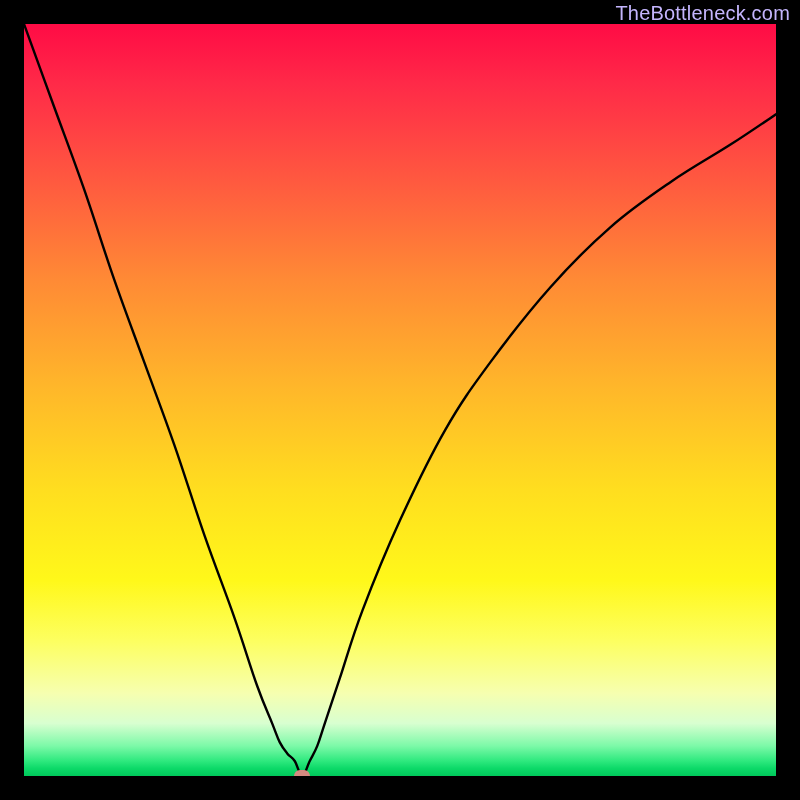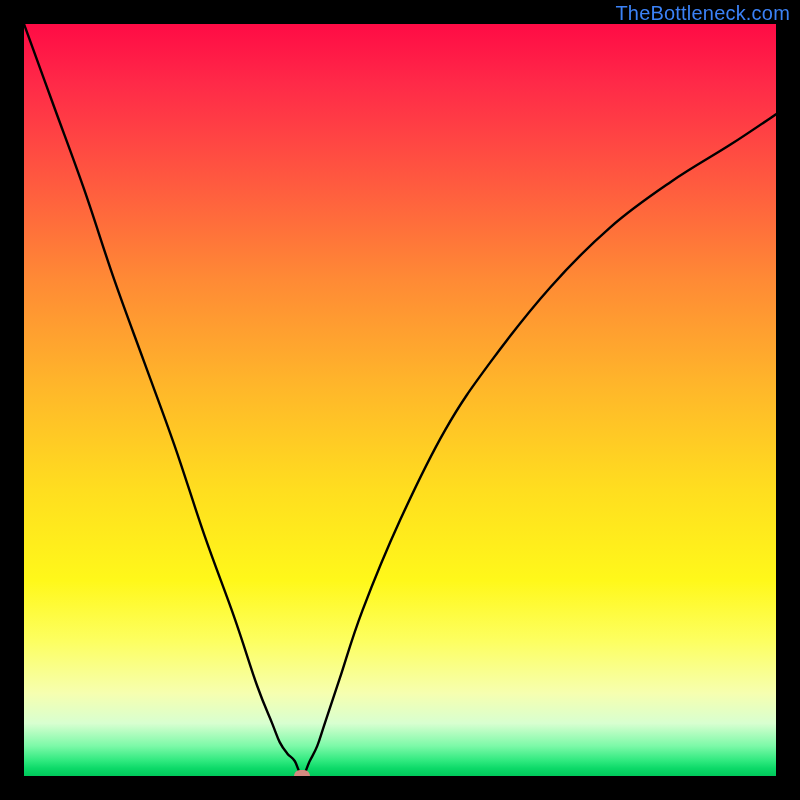--- a/index.html
+++ b/index.html
@@ -57,21 +57,21 @@
     width: 16px;
     height: 12px;
     background: #d48a80;
     border-radius: 6px;
     transform: translate(-50%, -50%);
   }
   .watermark {
     position: absolute;
     top: 2px;
     right: 10px;
-    color: #3b82f6;
+    color: #c4b5fd;
     font-size: 20px;
     font-weight: 500;
     letter-spacing: 0.2px;
     pointer-events: none;
   }
 </style>
 </head>
 <body>
 
 <div class="frame">

